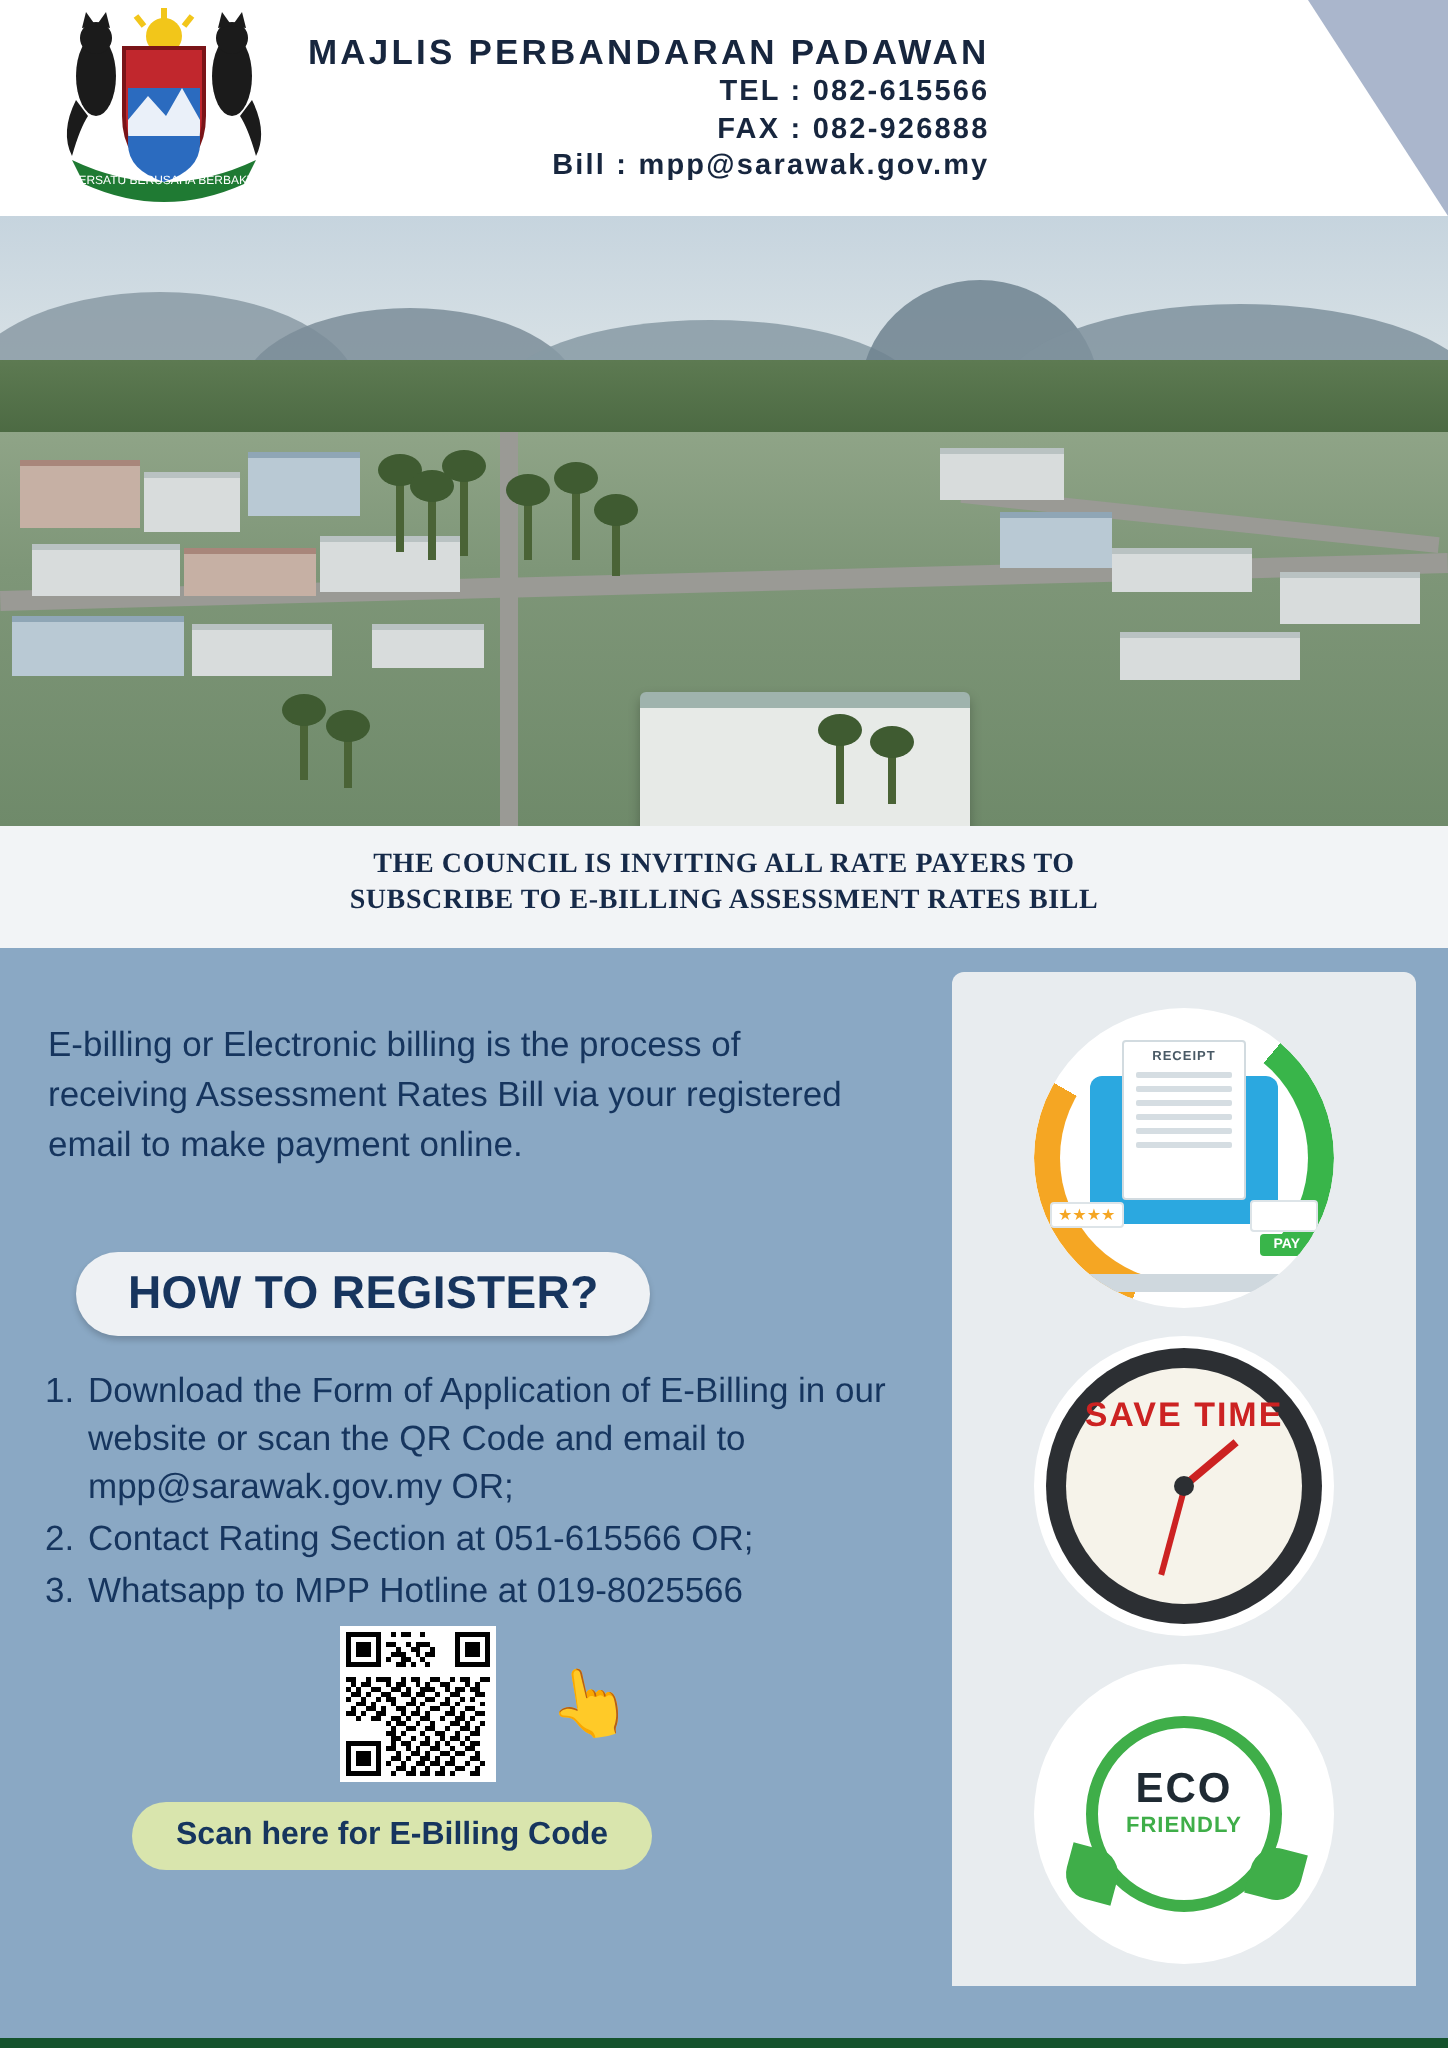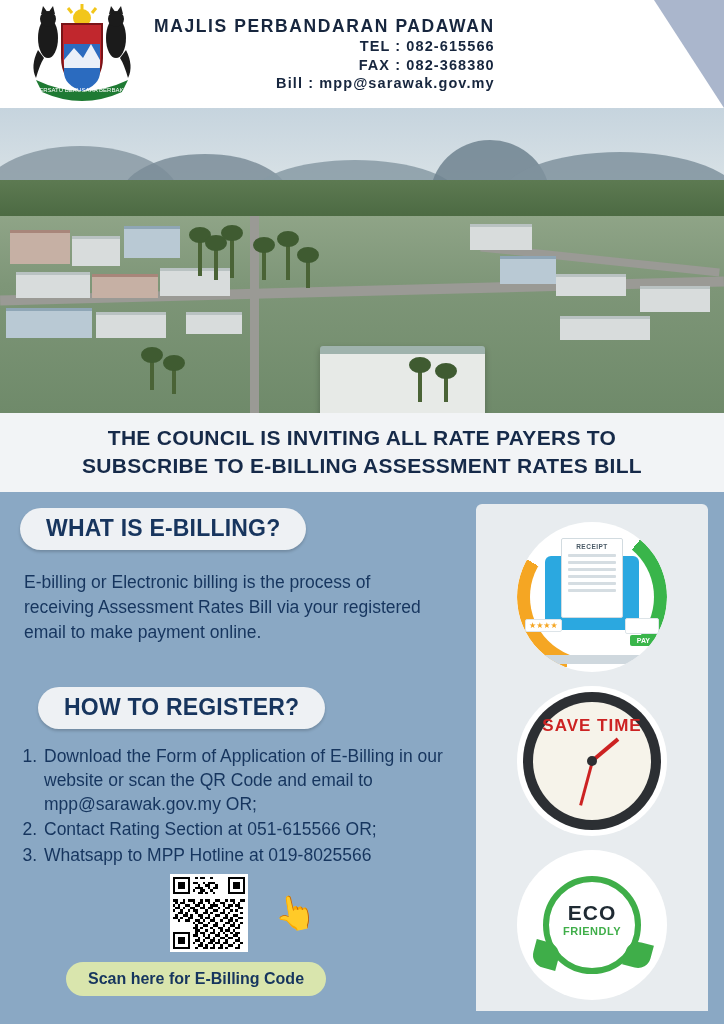--- a/index.html
+++ b/index.html
@@ -125,26 +125,27 @@
   }
 
   
   .banner {
     background: #f2f4f6;
     text-align: center;
     padding: 11px 20px 13px;
     position: relative;
   }
   .banner-line {
-    font-size: 21px;
+    font-size: 14px;
     font-weight: bold;
     letter-spacing: .3px;
     color: #162a49;
     line-height: 1.32;
     text-transform: uppercase;
+    font-family: Liberation Serif, serif;
   }
 
   
   .content {
     position: relative;
     background: #8aa8c4;
     height: 545px;
     padding: 18px 0 0 0;
   }
   .left-col {
@@ -399,21 +400,21 @@
           <path d="M46 64 h36 v4 q0 13 -18 19 q-18 -6 -18 -19 z" fill="#2b6bbf"></path>
 
           <path d="M18 76 q46 22 92 0 l-6 12 q-40 18 -80 0 z" fill="#1f7a33"></path>
           <text x="64" y="88" font-size="6" fill="#ffffff" text-anchor="middle" font-family="Liberation Sans, sans-serif">BERSATU BERUSAHA BERBAKTI</text>
         </svg>
       </div>
     </div>
     <div class="header-text">
       <div class="org-name">MAJLIS PERBANDARAN PADAWAN</div>
       <div class="contact-line">TEL : 082-615566</div>
-      <div class="contact-line">FAX : 082-368380</div>
+      <div class="contact-line">FAX : 082-926888</div>
       <div class="contact-line">Bill : mpp@sarawak.gov.my</div>
     </div>
   </div>
 
   <div class="photo">
     <div class="sky"></div>
     <div class="hills">
       <div class="hill" style="left:-20px;width:200px;height:52px;background:#8a9aa5;"></div>
       <div class="hill" style="left:120px;width:170px;height:44px;background:#7b8d99;"></div>
       <div class="hill" style="left:250px;width:210px;height:38px;background:#879aa4;"></div>
@@ -458,23 +459,20 @@
 
   <div class="banner">
     <div class="banner-line">THE COUNCIL IS INVITING ALL RATE PAYERS TO</div>
     <div class="banner-line">SUBSCRIBE TO E-BILLING ASSESSMENT RATES BILL</div>
   </div>
 
   <div class="content">
 
     <div class="left-col">
 
-      <div class="pill">
-        <span class="pill-text">WHAT IS E-BILLING?</span>
-      </div>
 
       <p class="para">E-billing or Electronic billing is the process of receiving Assessment Rates Bill via your registered email to make payment online.</p>
 
       <div class="gap"></div>
 
       <div class="pill register">
         <span class="pill-text">HOW TO REGISTER?</span>
       </div>
 
       <ol class="steps">

